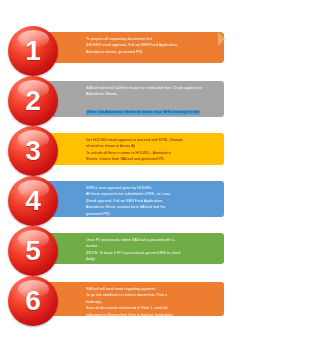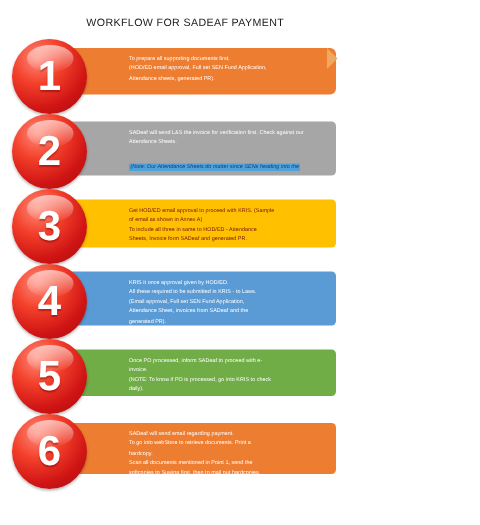--- a/index.html
+++ b/index.html
@@ -137,21 +137,20 @@
     border-bottom: 7px solid transparent;
     border-left: 7px solid #F0A860;
     z-index: 2;
   }
 </style>
 </head>
 <body>
 
 <div class="page">
 
-  <div class="doc-title">WORKFLOW FOR SADEAF PAYMENT</div>
 
   <div class="flow">
 
     <div class="step">
       <div class="band band-1">
         <div class="line">To prepare all supporting documents first.</div>
         <div class="line">(HOD/ED email approval, Full set SEN Fund Application,</div>
         <div class="line">Attendance sheets, generated PR).</div>
       </div>
       <div class="arrow-notch"></div>

